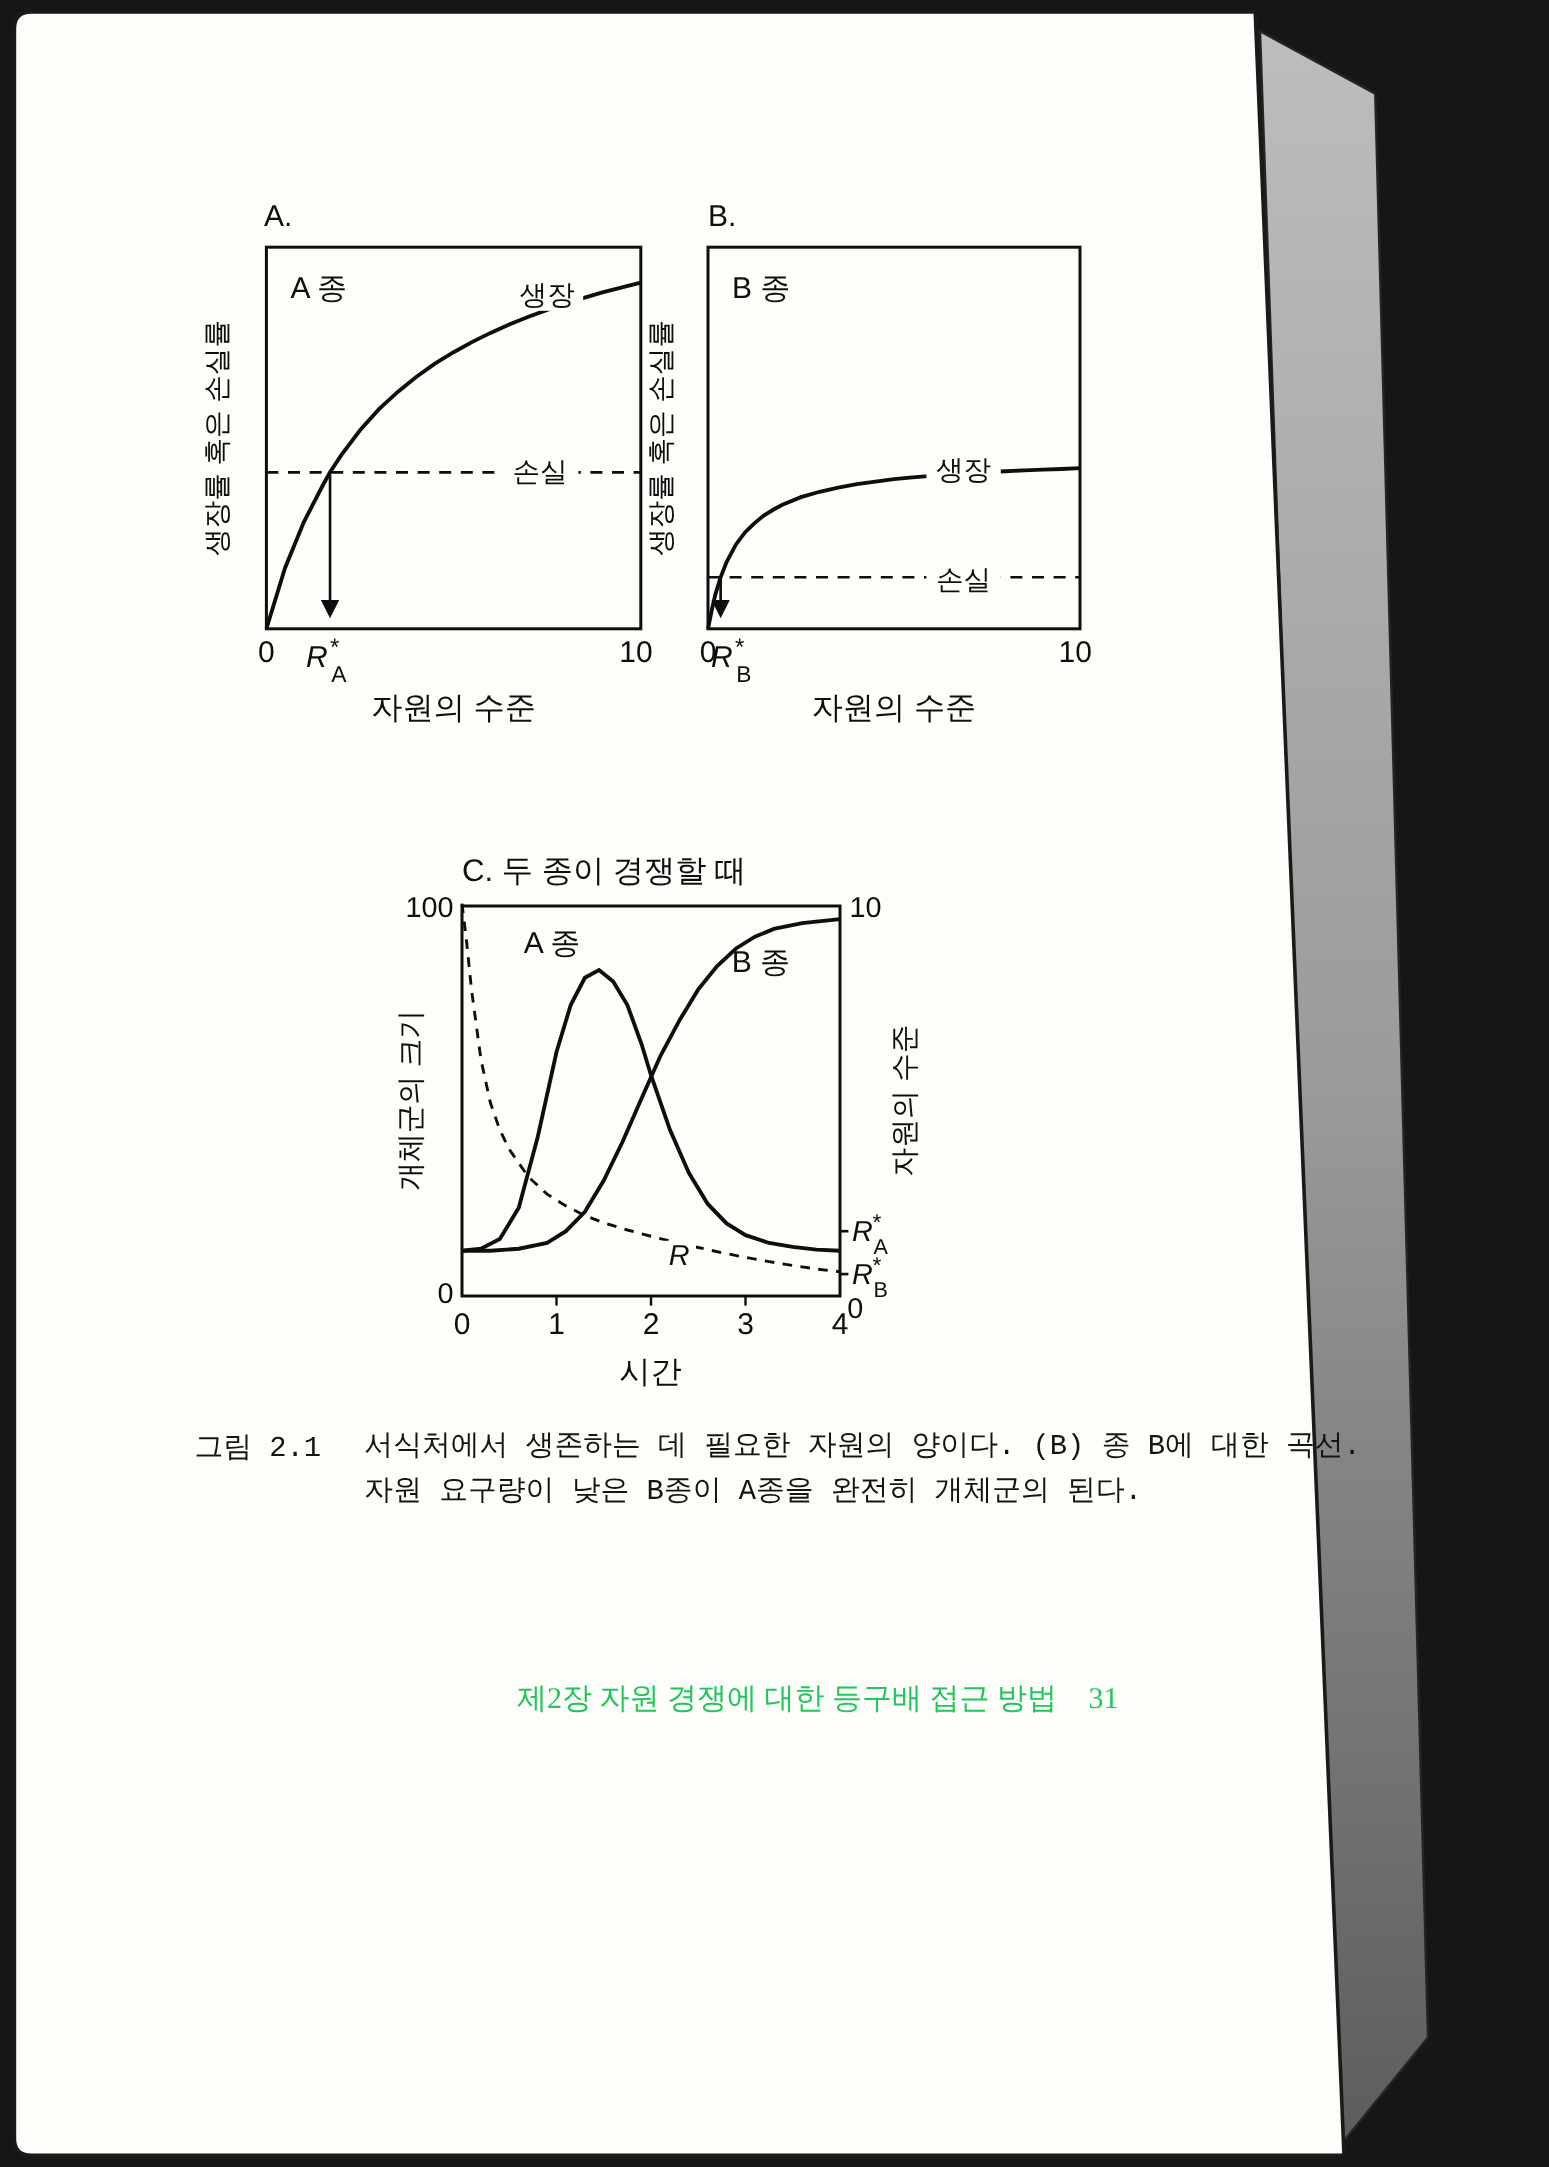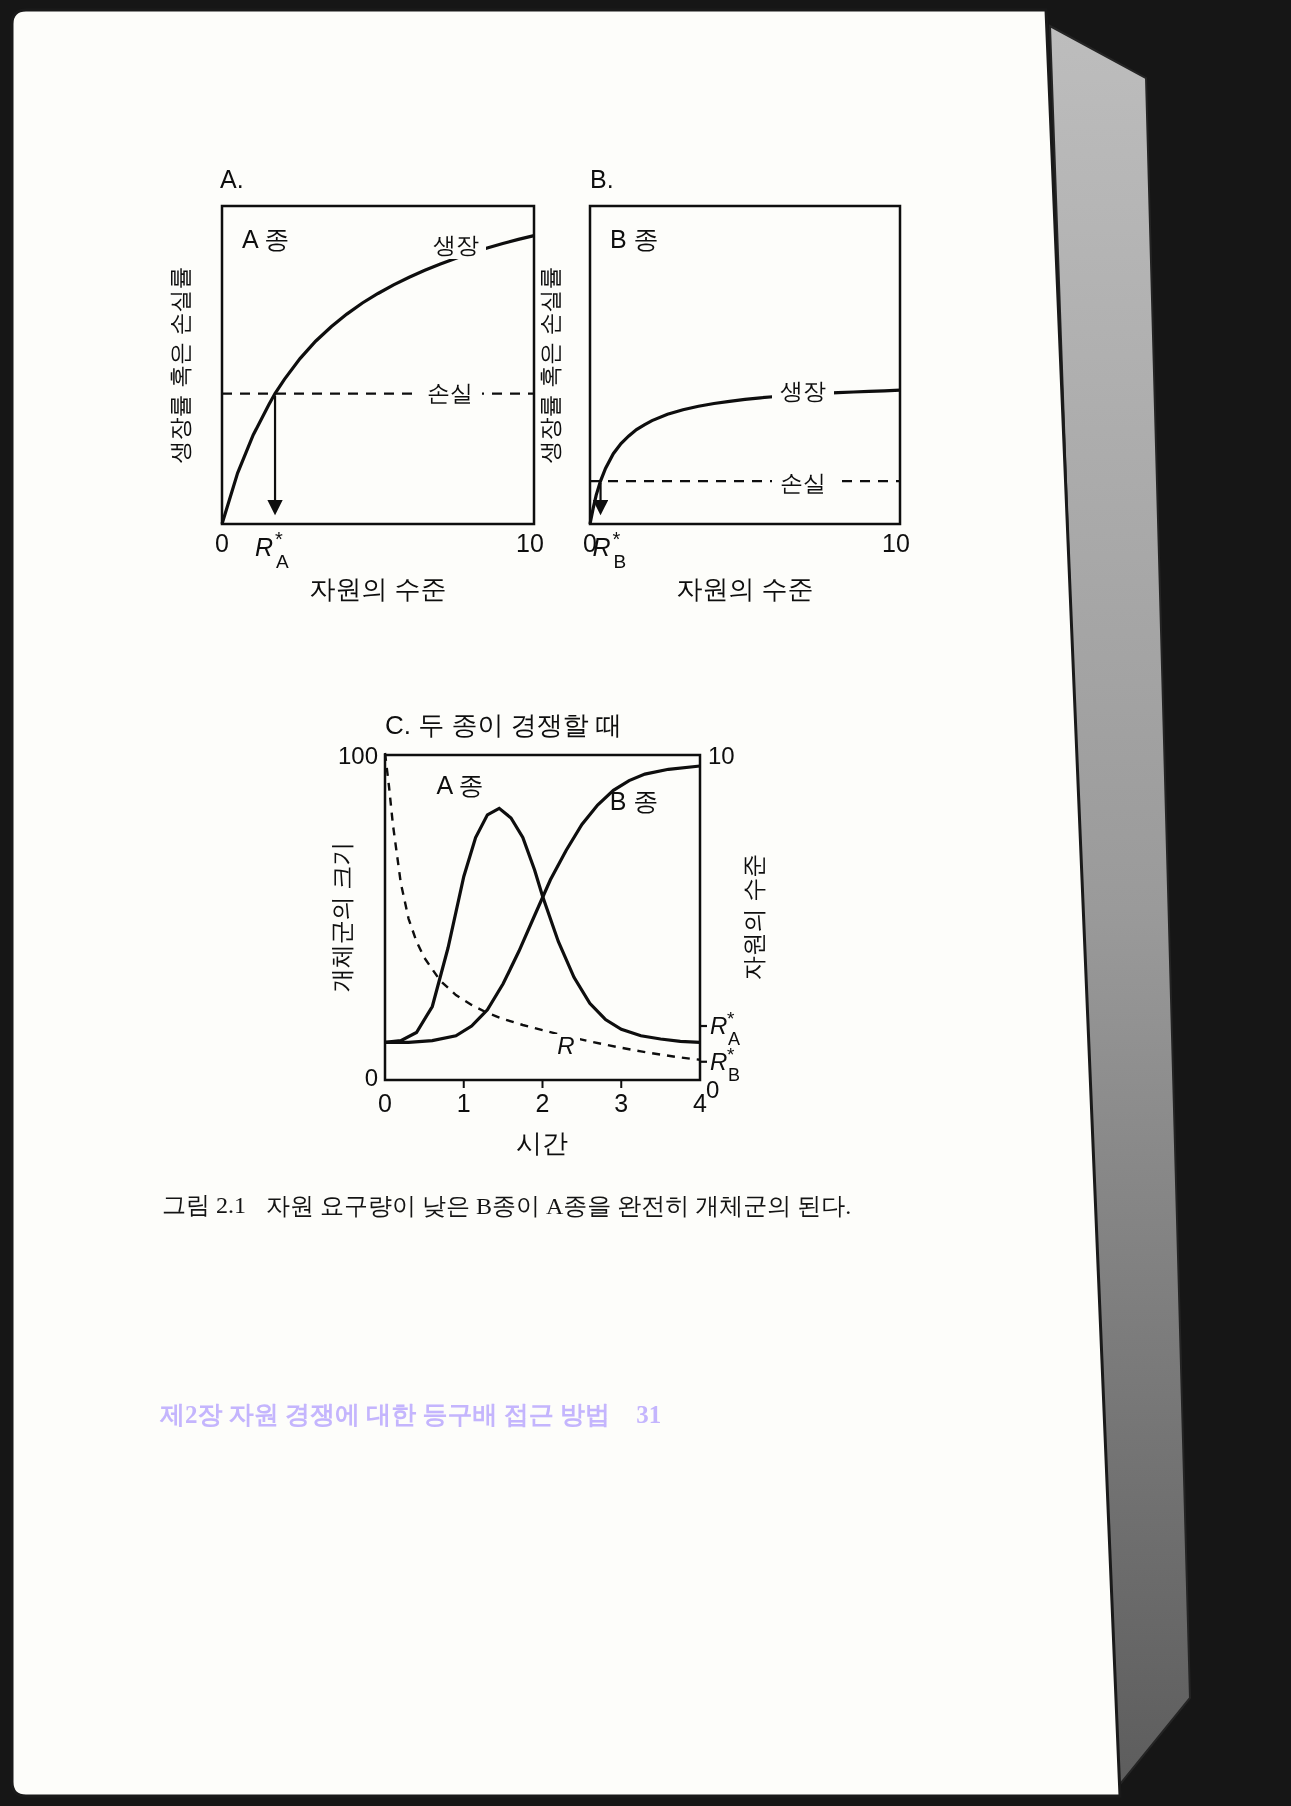--- a/index.html
+++ b/index.html
@@ -10,31 +10,31 @@
   }
   .stage{position:absolute;inset:0;}
   svg.bg{position:absolute;left:0;top:0;}
   svg.chart{position:absolute;overflow:visible;}
   svg.chart text{
     fill:#0e0e0e;
     font-family:"Liberation Sans",sans-serif;
   }
   .caption{
     position:absolute;left:162px;top:1188px;width:800px;
-    display:flex;gap:20px;
-    font-family:Liberation Serif, serif;
+    display:flex;gap:36px;
+    font-family:Liberation Mono, monospace;
     font-size:24px;color:#141414;
   }
   .caption-label{white-space:nowrap;padding-top:1px;}
   .caption-lines div{line-height:37px;white-space:nowrap;}
   .footer{
     position:absolute;left:160px;top:1398px;width:772px;
-    text-align:left;
+    text-align:right;
     font-family:"Liberation Serif",serif;
-    font-weight:700;font-size:25px;color:#c4b5fd;
+    font-weight:400;font-size:25px;color:#22c55e;
   }
   .footer .pageno{margin-left:20px;}
 </style>
 </head>
 <body>
 
 <div class="stage">
 
   <svg class="bg" width="1291" height="1806" viewBox="0 0 1291 1806">
     <defs>
@@ -151,20 +151,21 @@
     <text x="153.75" y="414" text-anchor="middle" font-size="25">1</text>
     <text x="232.5" y="414" text-anchor="middle" font-size="25">2</text>
     <text x="311.25" y="414" text-anchor="middle" font-size="25">3</text>
     <text x="390" y="414" text-anchor="middle" font-size="25">4</text>
     <text x="232" y="454" text-anchor="middle" font-size="26">시간</text>
   </svg>
 
   <div class="caption">
     <div class="caption-label">그림 2.1</div>
     <div class="caption-lines">
+      <div>서식처에서 생존하는 데 필요한 자원의 양이다. (B) 종 B에 대한 곡선.</div>
       <div>자원 요구량이 낮은 B종이 A종을 완전히 개체군의 된다.</div>
     </div>
   </div>
 
   <div class="footer">
     <span>제2장 자원 경쟁에 대한 등구배 접근 방법</span>
     <span class="pageno">31</span>
   </div>
 
 </div>

